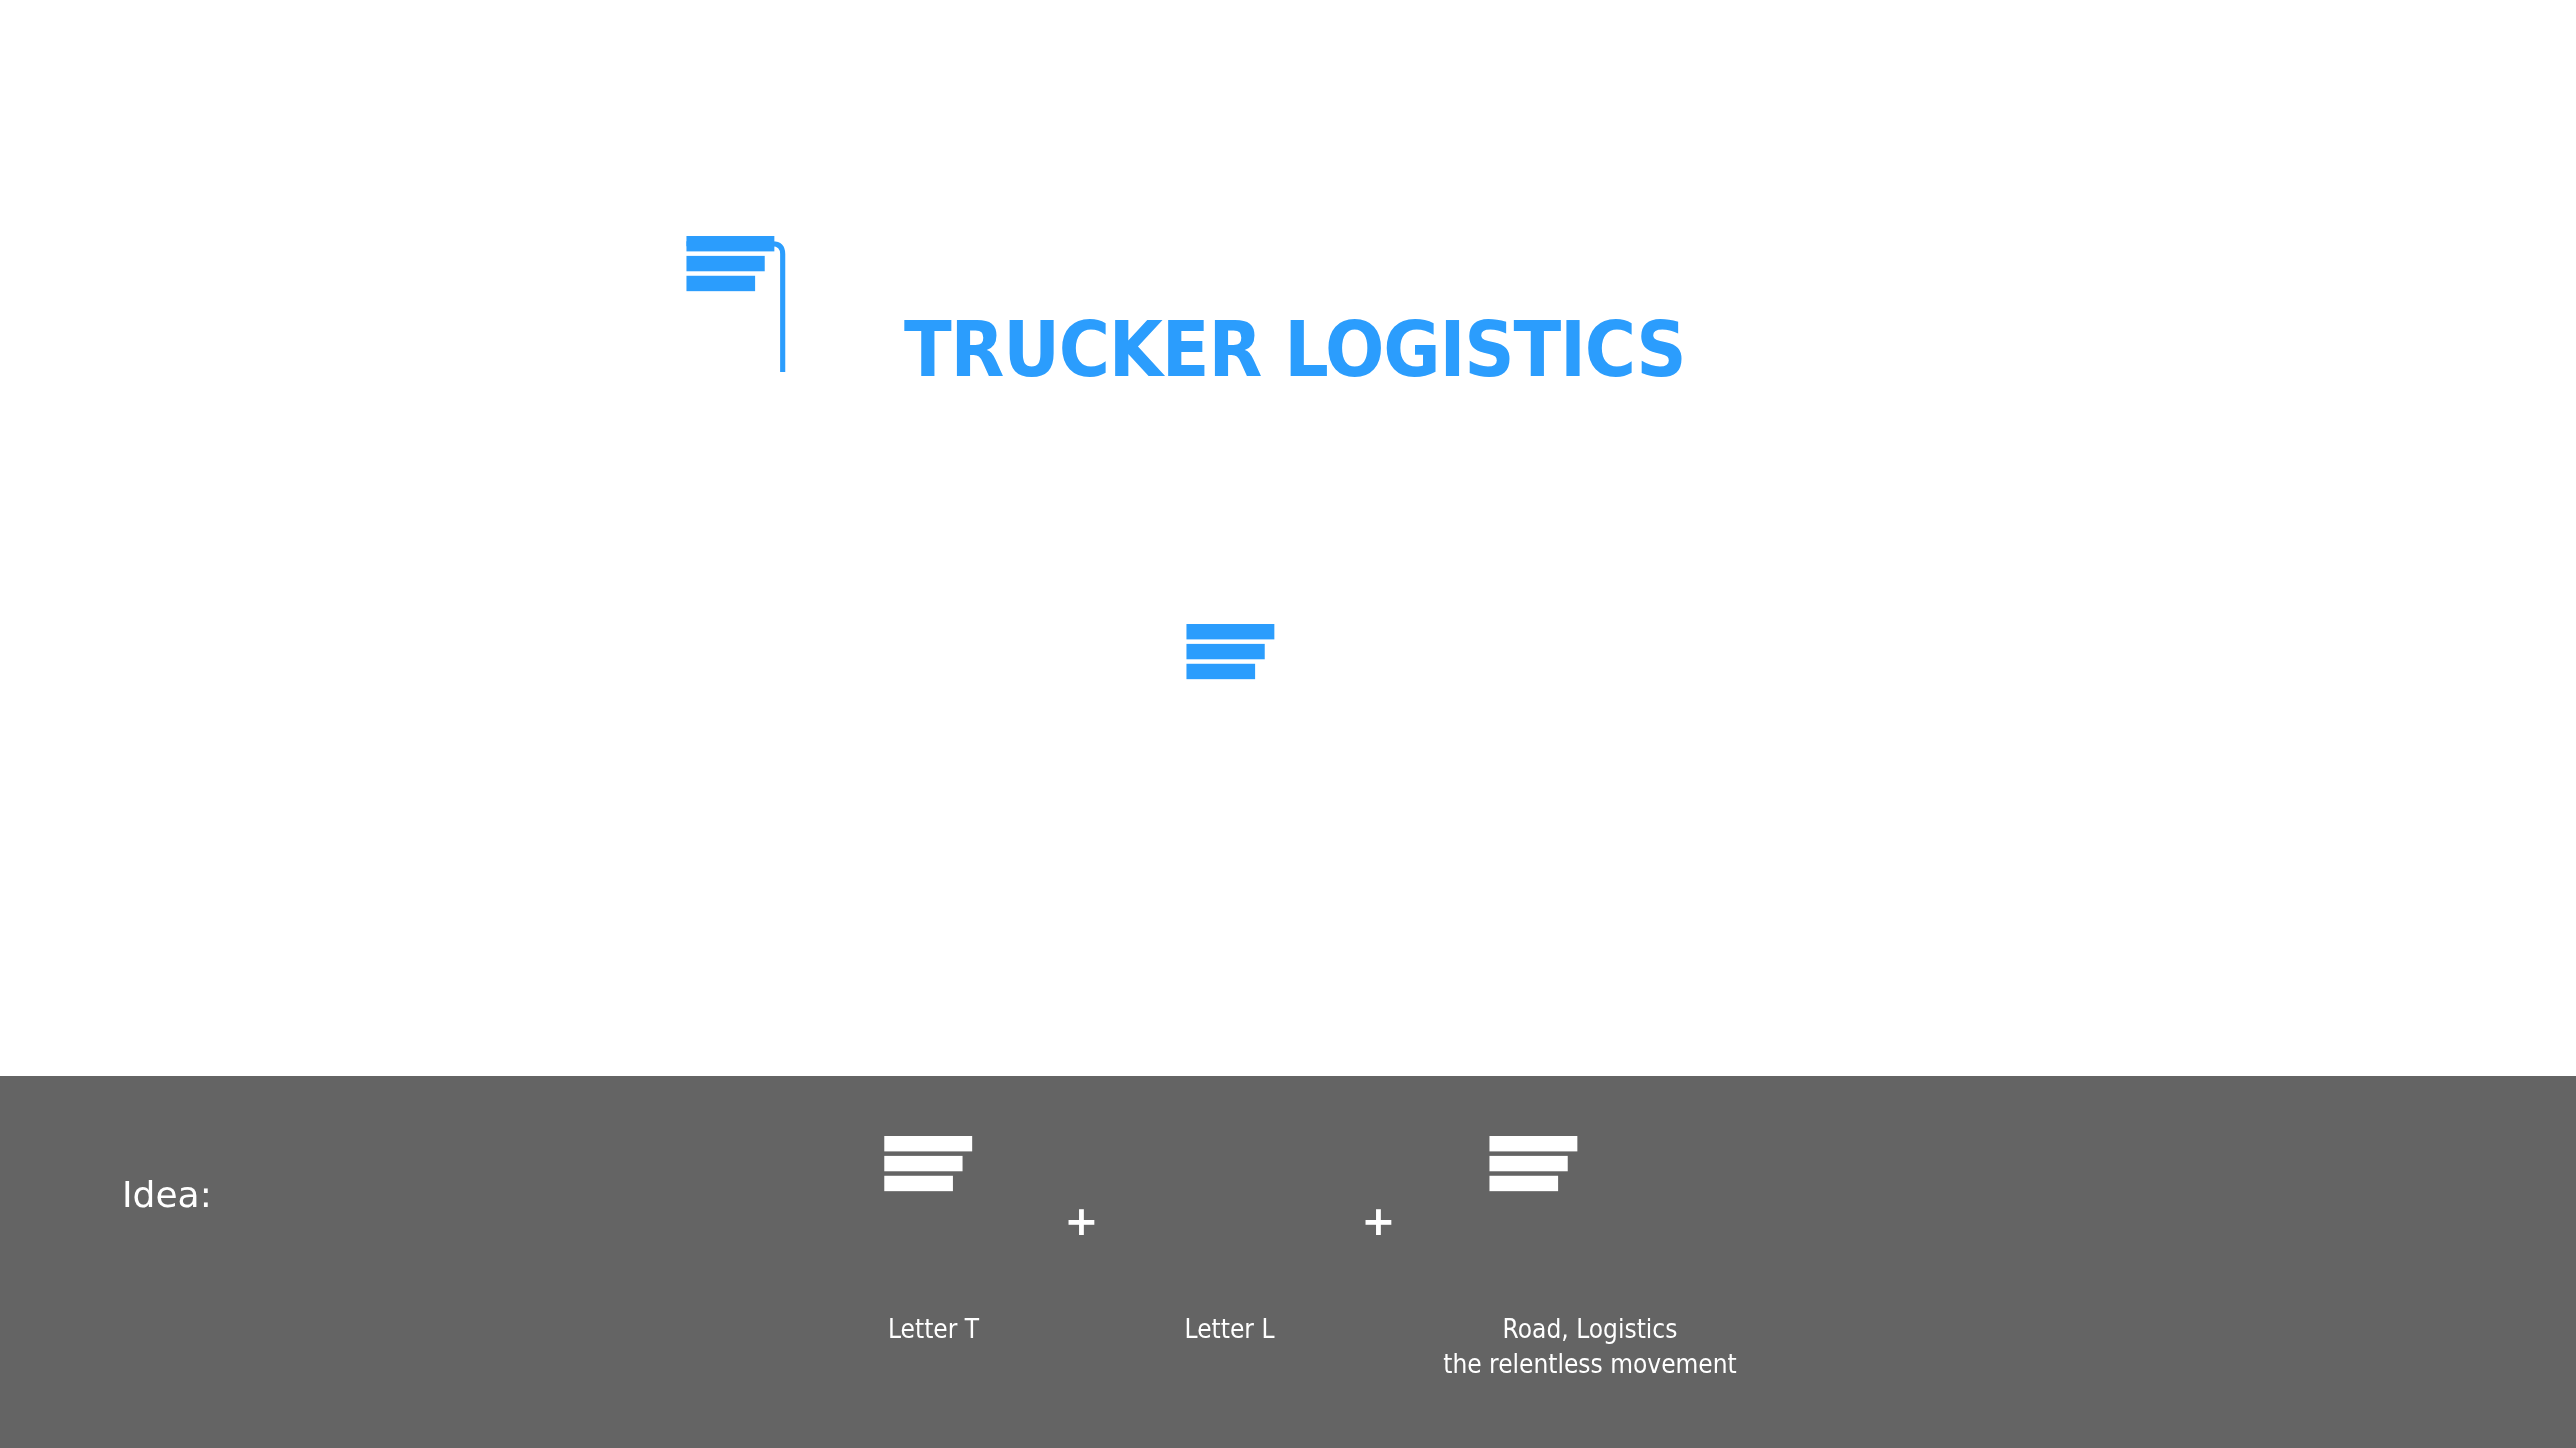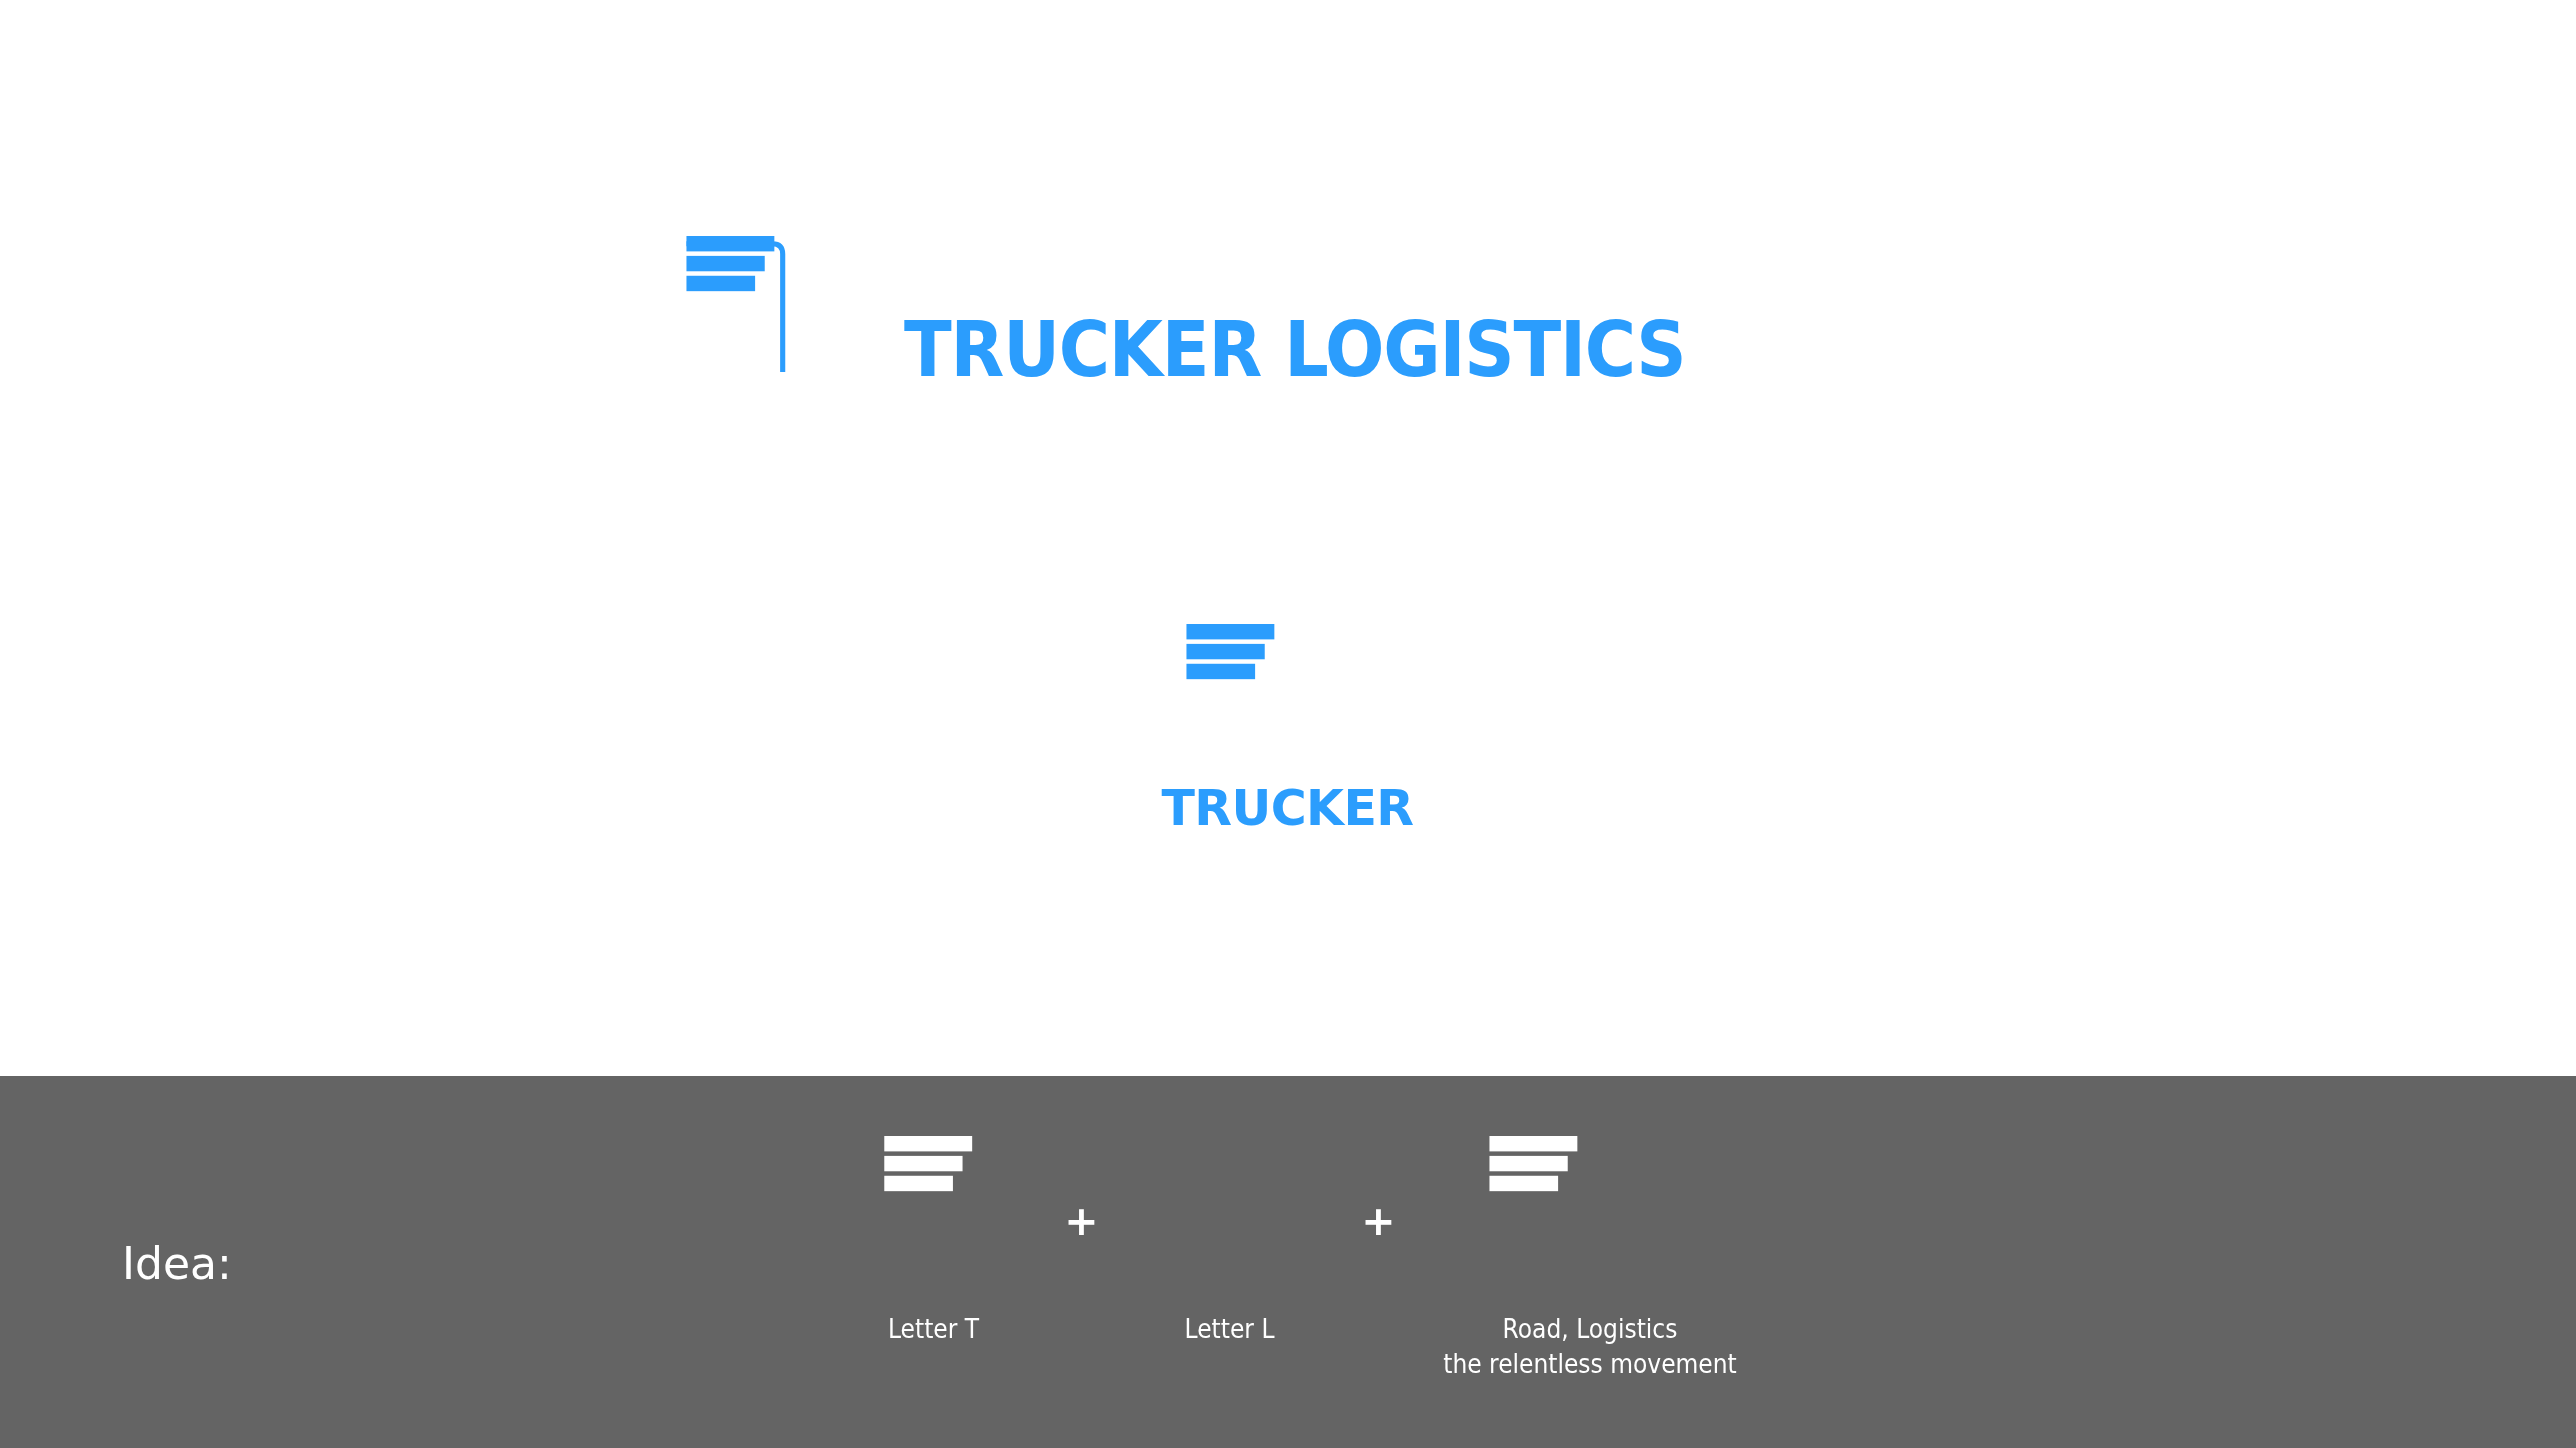--- a/index.html
+++ b/index.html
@@ -25,22 +25,22 @@
       font-weight: bold; font-size: 49px; line-height: 57px;
       color: #2b9dfd; letter-spacing: -0.6px;
     }
     .wordmark-v span { display: block; }
 
     .idea-band {
       position: absolute; left: 0; top: 1076px; width: 2576px; height: 373px;
       background: #646464;
     }
     .idea-label {
-      position: absolute; left: 122px; top: 1238px;
-      color: #ffffff; font-size: 44px; font-weight: normal;
+      position: absolute; left: 122px; top: 1174px;
+      color: #ffffff; font-size: 36px; font-weight: normal;
       font-family: "DejaVu Sans", sans-serif;
     }
     .plus {
       position: absolute; color: #ffffff;
       font-family: "DejaVu Sans", sans-serif; font-weight: bold;
       font-size: 41px; line-height: 1; width: 39px; text-align: center;
     }
     .caption {
       position: absolute; color: #ffffff; text-align: center;
       font-family: "DejaVu Sans", sans-serif;
@@ -79,21 +79,20 @@
     <rect x="0" y="62" width="107" height="24" fill="#2b9dfd"></rect>
     <path d="M107 62 Q125 62 125 80 V212 H118 V90 Q118 86 110 86 H107 Z" fill="#2b9dfd"></path>
   </g>
   <g>
     <path d="M161 0 H168 V190 Q168 188 178 188 H315 V212 H178 Q161 212 161 195 Z" fill="#2b9dfd"></path>
     <path d="M175 0 H182 V159 Q182 157 192 157 H315 V181 H192 Q175 181 175 164 Z" fill="#2b9dfd"></path>
     <path d="M190 0 H197 V128 Q197 125 207 125 H315 V149 H207 Q190 149 190 132 Z" fill="#2b9dfd"></path>
   </g>
 </svg>
 <div class="wordmark-v">
-  <span>TRUCKER</span>
 </div>
 
 <div class="idea-band"></div>
 <div class="idea-label">Idea:</div>
 
 <svg class="logo-mark" style="left:884px; top:1136px;" width="100" height="136" viewBox="0 0 155 212">
   <rect x="0" y="0" width="137" height="24" fill="#ffffff"></rect>
   <path d="M137 0 Q155 0 155 18 V212 H147 V26 Q147 24 137 24 Z" fill="#ffffff"></path>
   <rect x="0" y="31" width="122" height="24" fill="#ffffff"></rect>
   <path d="M122 31 Q140 31 140 49 V212 H132 V58 Q132 55 122 55 Z" fill="#ffffff"></path>

